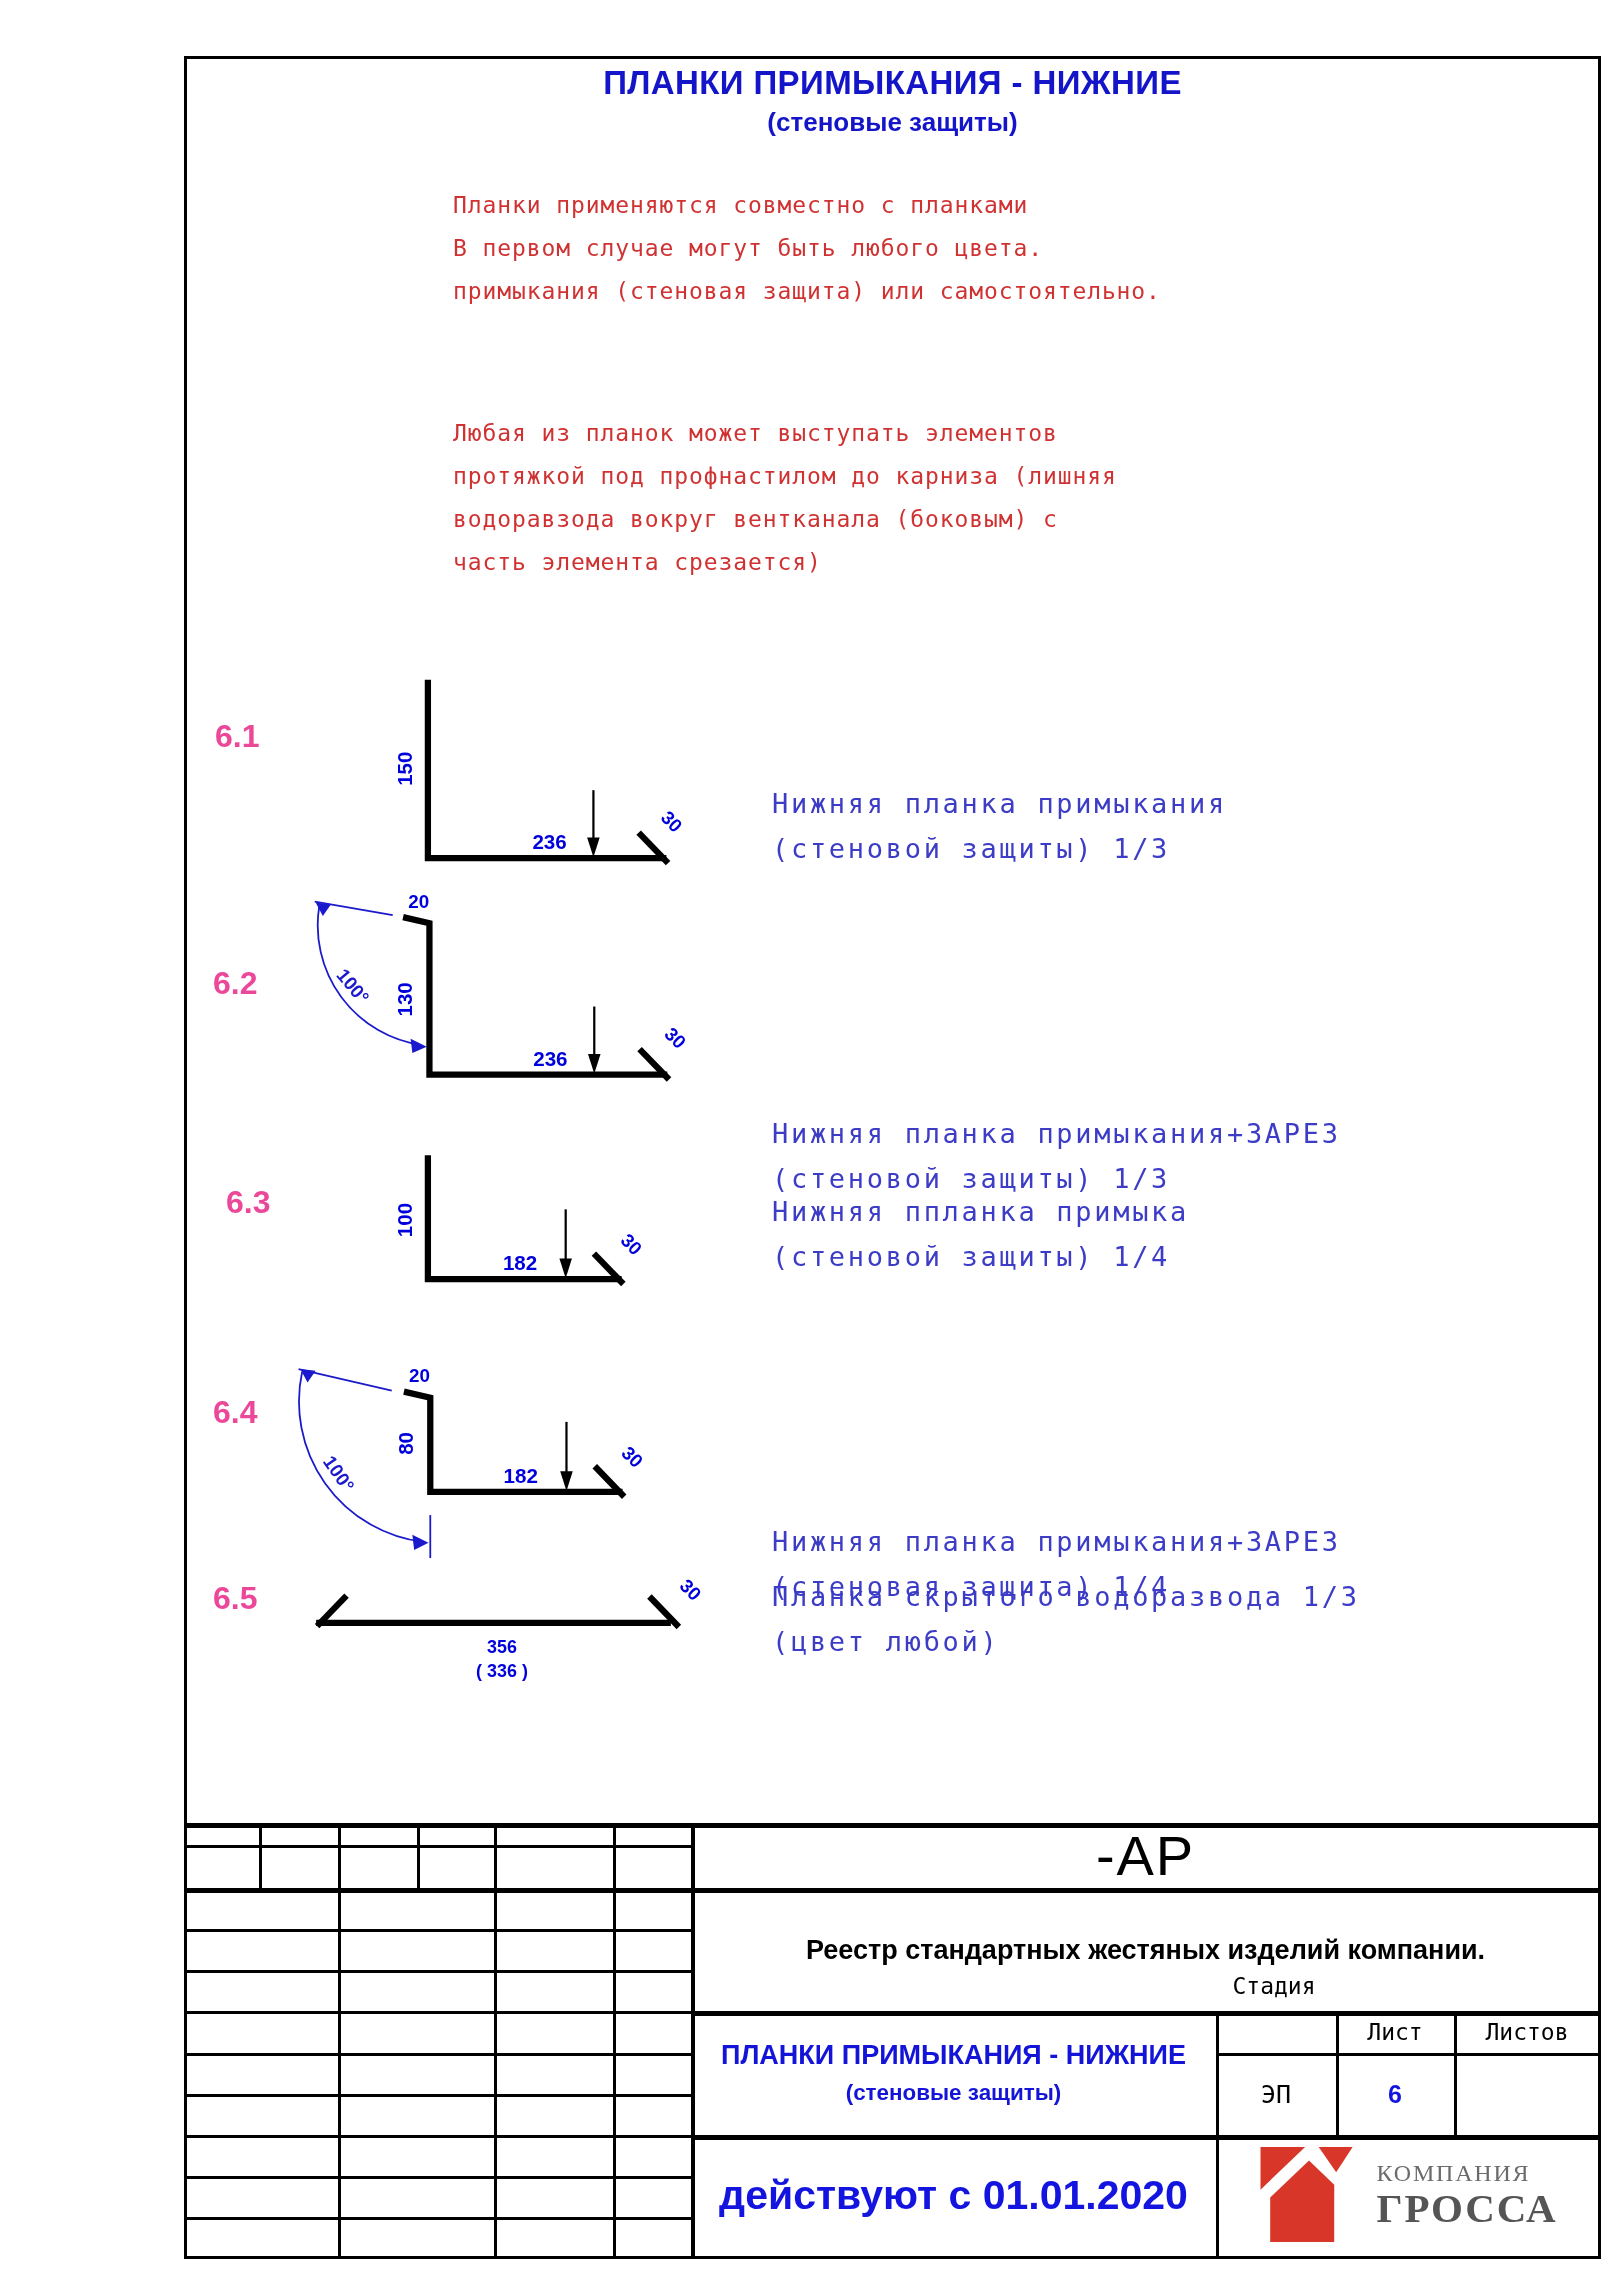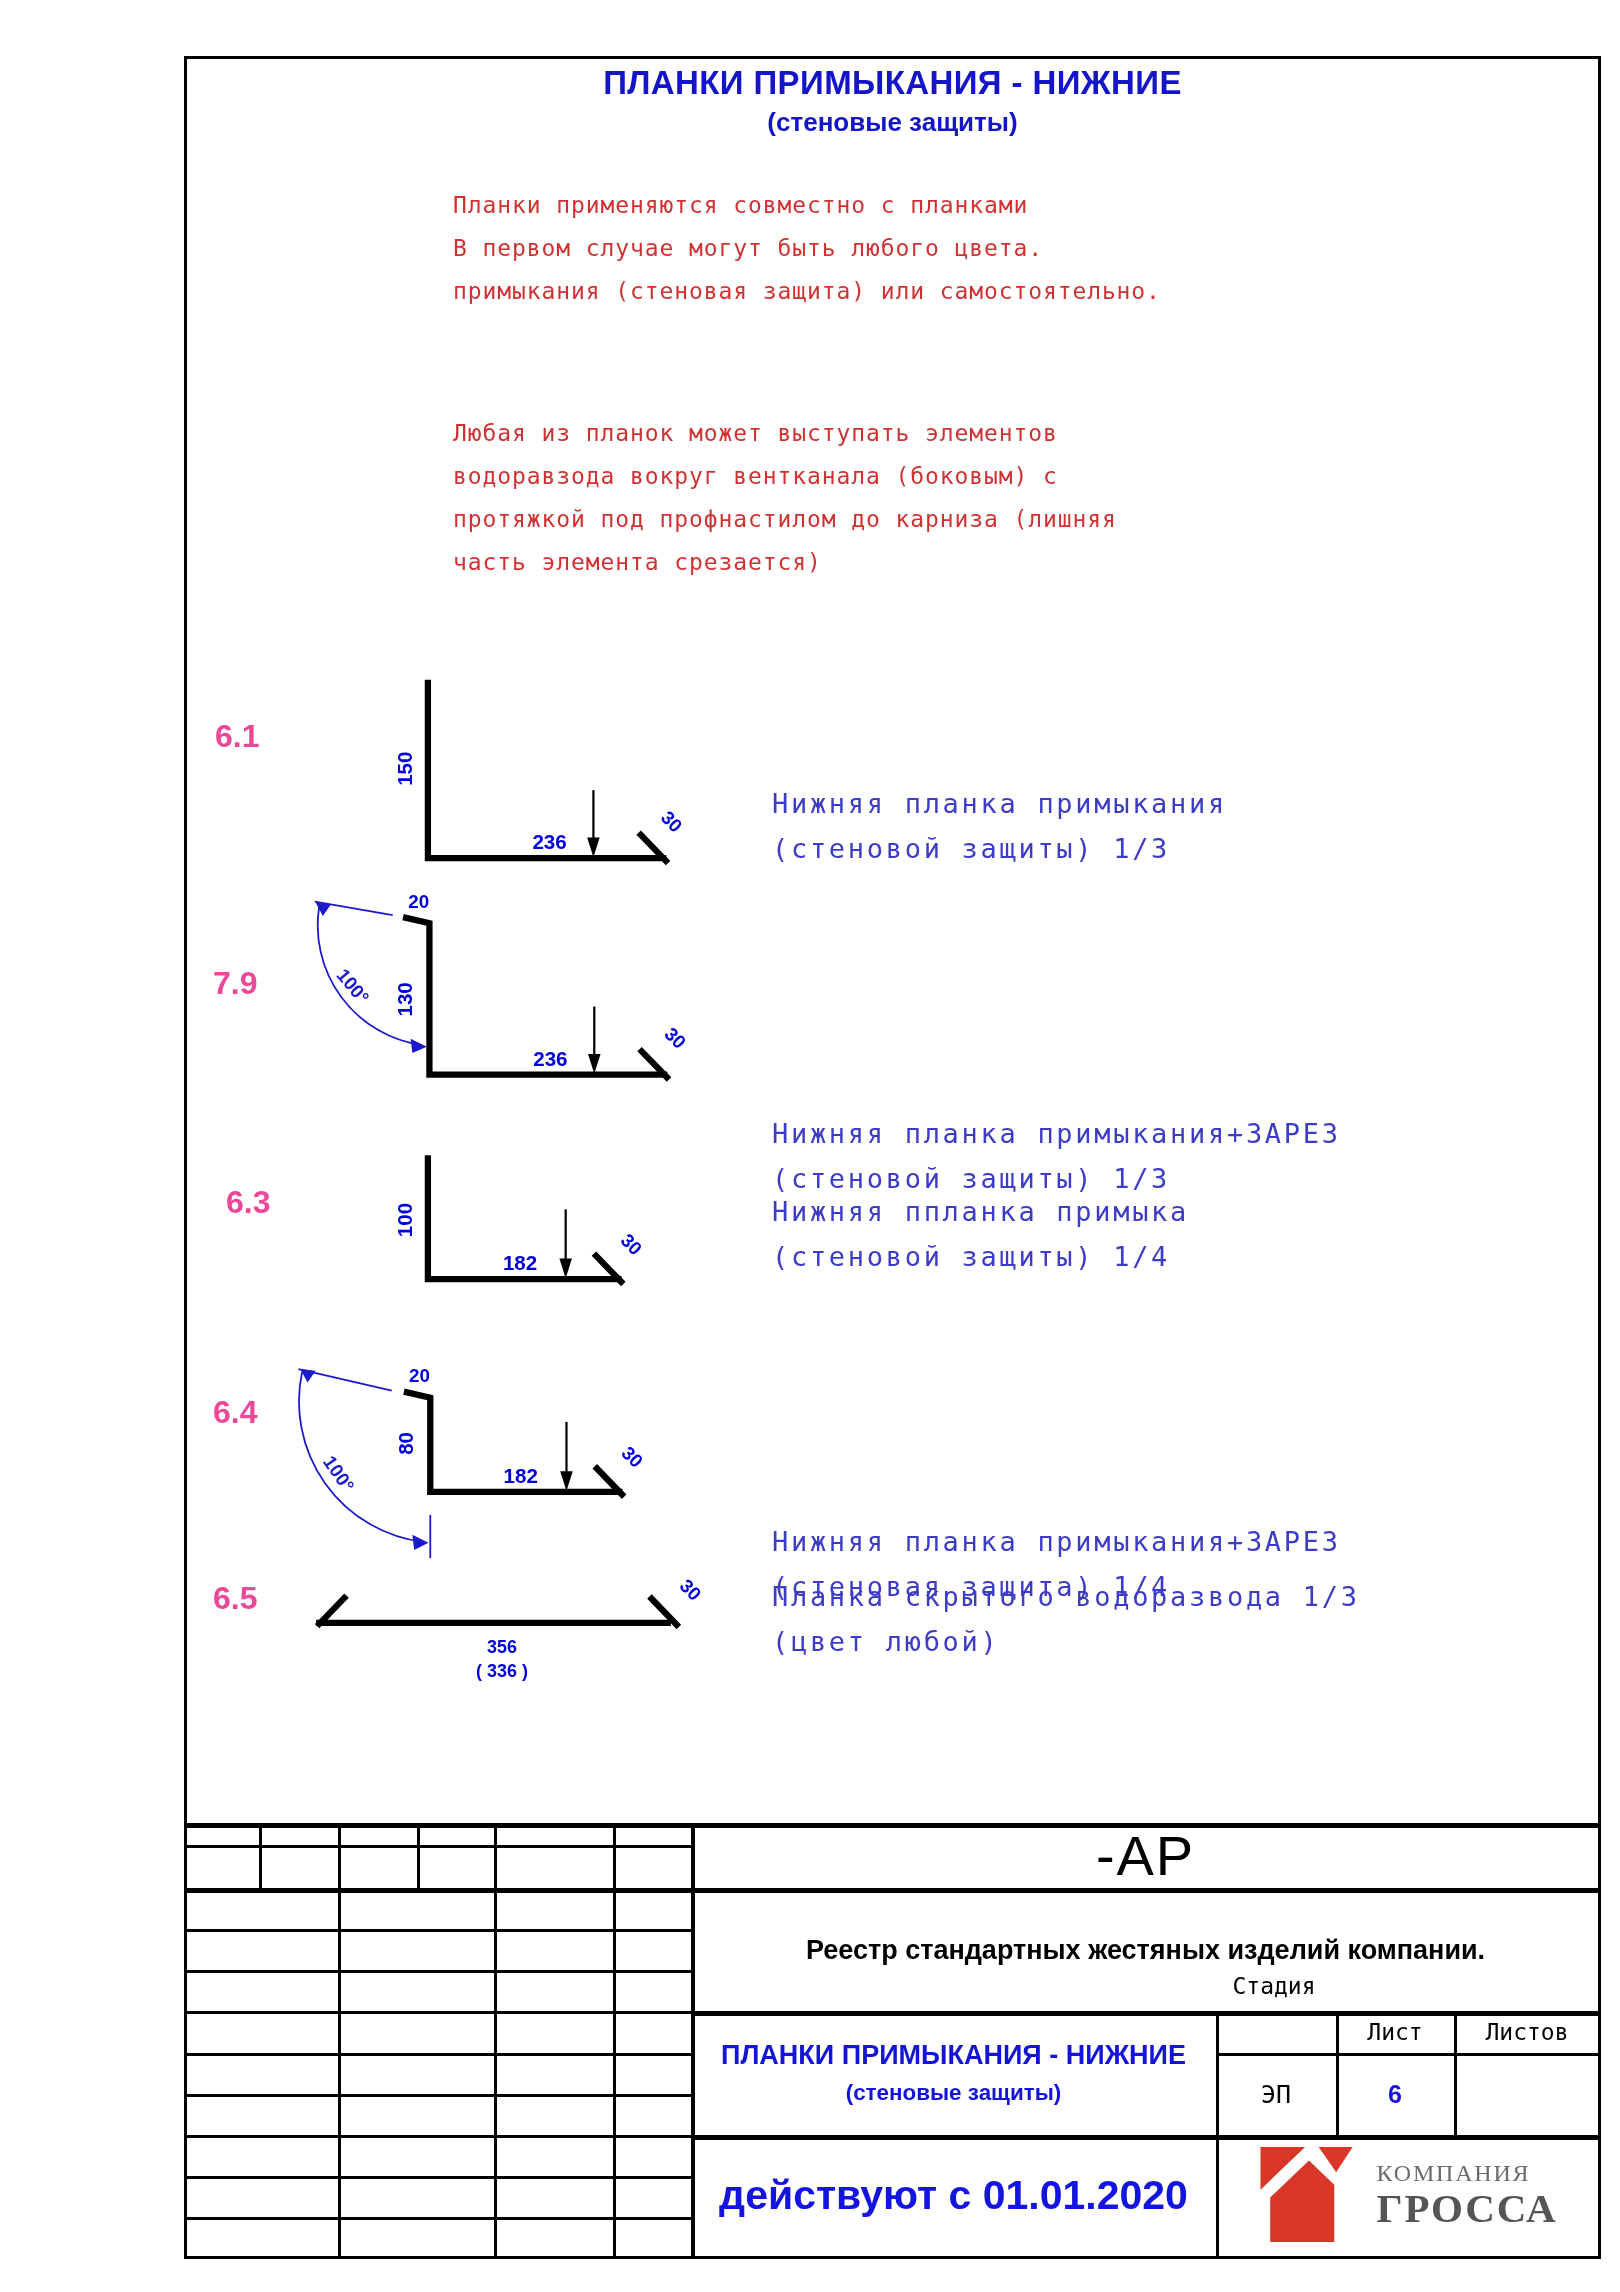--- a/index.html
+++ b/index.html
@@ -54,41 +54,41 @@
 <div class="hdr-title">ПЛАНКИ ПРИМЫКАНИЯ - НИЖНИЕ</div>
 <div class="hdr-sub">(стеновые защиты)</div>
 
 <div class="abs cad red-para" style="left:453px;top:184px;">
   <div>Планки применяются совместно с планками</div>
   <div>В первом случае могут быть любого цвета.</div>
   <div>примыкания (стеновая защита) или самостоятельно.</div>
 </div>
 <div class="abs cad red-para" style="left:453px;top:412px;">
   <div>Любая из планок может выступать элементов</div>
+  <div>протяжкой под профнастилом до карниза (лишняя</div>
   <div>водоравзода вокруг вентканала (боковым) с</div>
-  <div>протяжкой под профнастилом до карниза (лишняя</div>
   <div>часть элемента срезается)</div>
 </div>
 
 <div class="abs fig-num" style="left:215px;top:718px;">6.1</div>
 <svg class="abs" style="left:376px;top:663px;" width="340" height="215" viewBox="420 740 380 240">
   <path d="M478,762 L478,958 L741,958" stroke="#000" stroke-width="7" fill="none" stroke-linecap="square"></path>
   <path d="M744,961 L716,932" stroke="#000" stroke-width="7" fill="none" stroke-linecap="square"></path>
   <line x1="663" y1="882" x2="663" y2="938" stroke="#000" stroke-width="2.5"></line>
   <polygon points="663,957 656,935 670,935" fill="#000"></polygon>
   <text x="460" y="858" text-anchor="middle" transform="rotate(-90 460 858)">150</text>
   <text x="614" y="948" text-anchor="middle">236</text>
   <text x="737" y="914" class="small" transform="rotate(45 737 914)">30</text>
 </svg>
 <div class="abs cad fig-label" style="left:772px;top:781px;">
   <div>Нижняя планка примыкания</div>
   <div>(стеновой защиты) 1/3</div>
 </div>
 
-<div class="abs fig-num" style="left:213px;top:965px;">7.9</div>
+<div class="abs fig-num" style="left:213px;top:965px;">6.2</div>
 <svg class="abs" style="left:287px;top:882px;" width="430" height="215" viewBox="320 985 480 240">
   <path d="M453,1025 L479,1031 L479,1200 L741,1200" stroke="#000" stroke-width="7" fill="none" stroke-linecap="square"></path>
   <path d="M744,1203 L716,1174" stroke="#000" stroke-width="7" fill="none" stroke-linecap="square"></path>
   <line x1="351" y1="1007" x2="438" y2="1022" stroke="#1a1acc" stroke-width="2"></line>
   <path d="M470,1167 A135,135 0 0 1 356,1012" stroke="#1a1acc" stroke-width="2" fill="none"></path>
   <polygon points="476,1169 458,1160 460,1176" fill="#1a1acc"></polygon>
   <polygon points="352,1008 369,1010 360,1023" fill="#1a1acc"></polygon>
   <line x1="663" y1="1124" x2="663" y2="1180" stroke="#000" stroke-width="2.5"></line>
   <polygon points="663,1199 656,1177 670,1177" fill="#000"></polygon>
   <text x="467" y="1014" text-anchor="middle" class="small">20</text>

